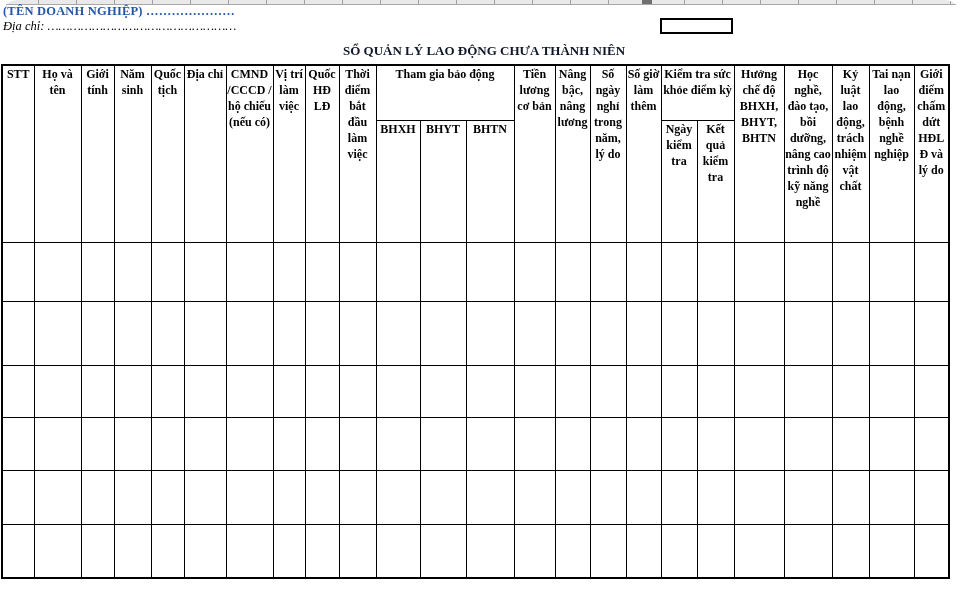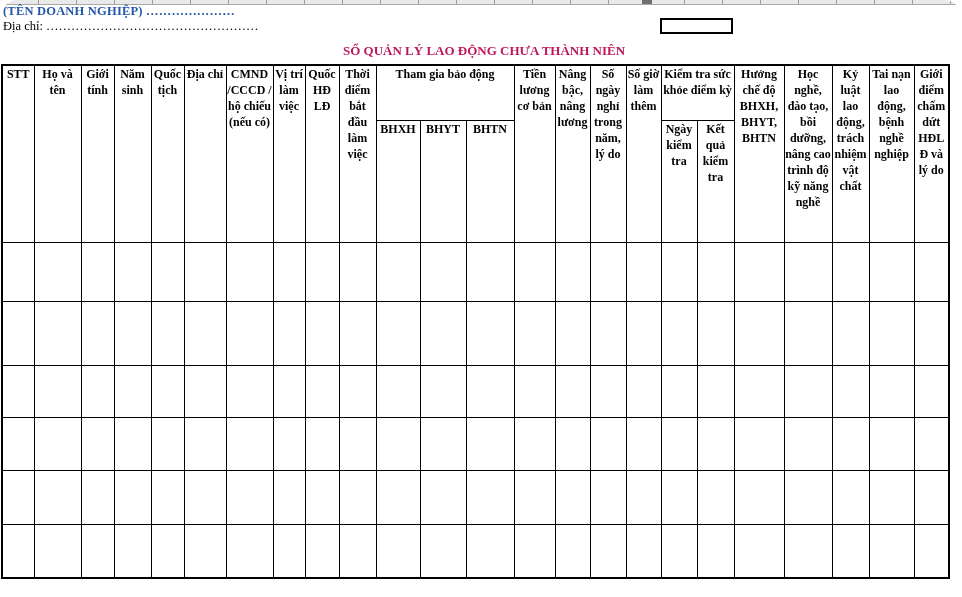--- a/index.html
+++ b/index.html
@@ -24,29 +24,29 @@
   .col-strip .drag-mark{
     position:absolute;left:642px;top:0;width:10px;height:4px;background:#6f6f6f;
   }
   .company-line{
     position:absolute;left:3px;top:4px;
     font-size:12.5px;font-weight:bold;color:#2457A8;
     white-space:nowrap;letter-spacing:.2px;
   }
   .address-line{
     position:absolute;left:3px;top:19px;
-    font-size:12.5px;color:#000;white-space:nowrap;
+    font-size:12.5px;color:#000;white-space:nowrap;font-style:italic;
   }
   .code-box{
     position:absolute;left:660px;top:18px;width:69px;height:12px;
     border:2px solid #000;background:#fff;
   }
   .doc-title{
     position:absolute;left:343px;top:43px;
-    font-size:13px;font-weight:bold;color:#be185d;white-space:nowrap;
+    font-size:13px;font-weight:bold;color:#0f172a;white-space:nowrap;
   }
   table.sheet{
     position:absolute;left:1px;top:64px;
     border-collapse:collapse;table-layout:fixed;
     width:947px;
     border:2px solid #000;
   }
   table.sheet th,table.sheet td{
     border:1px solid #000;
     padding:0;vertical-align:top;

